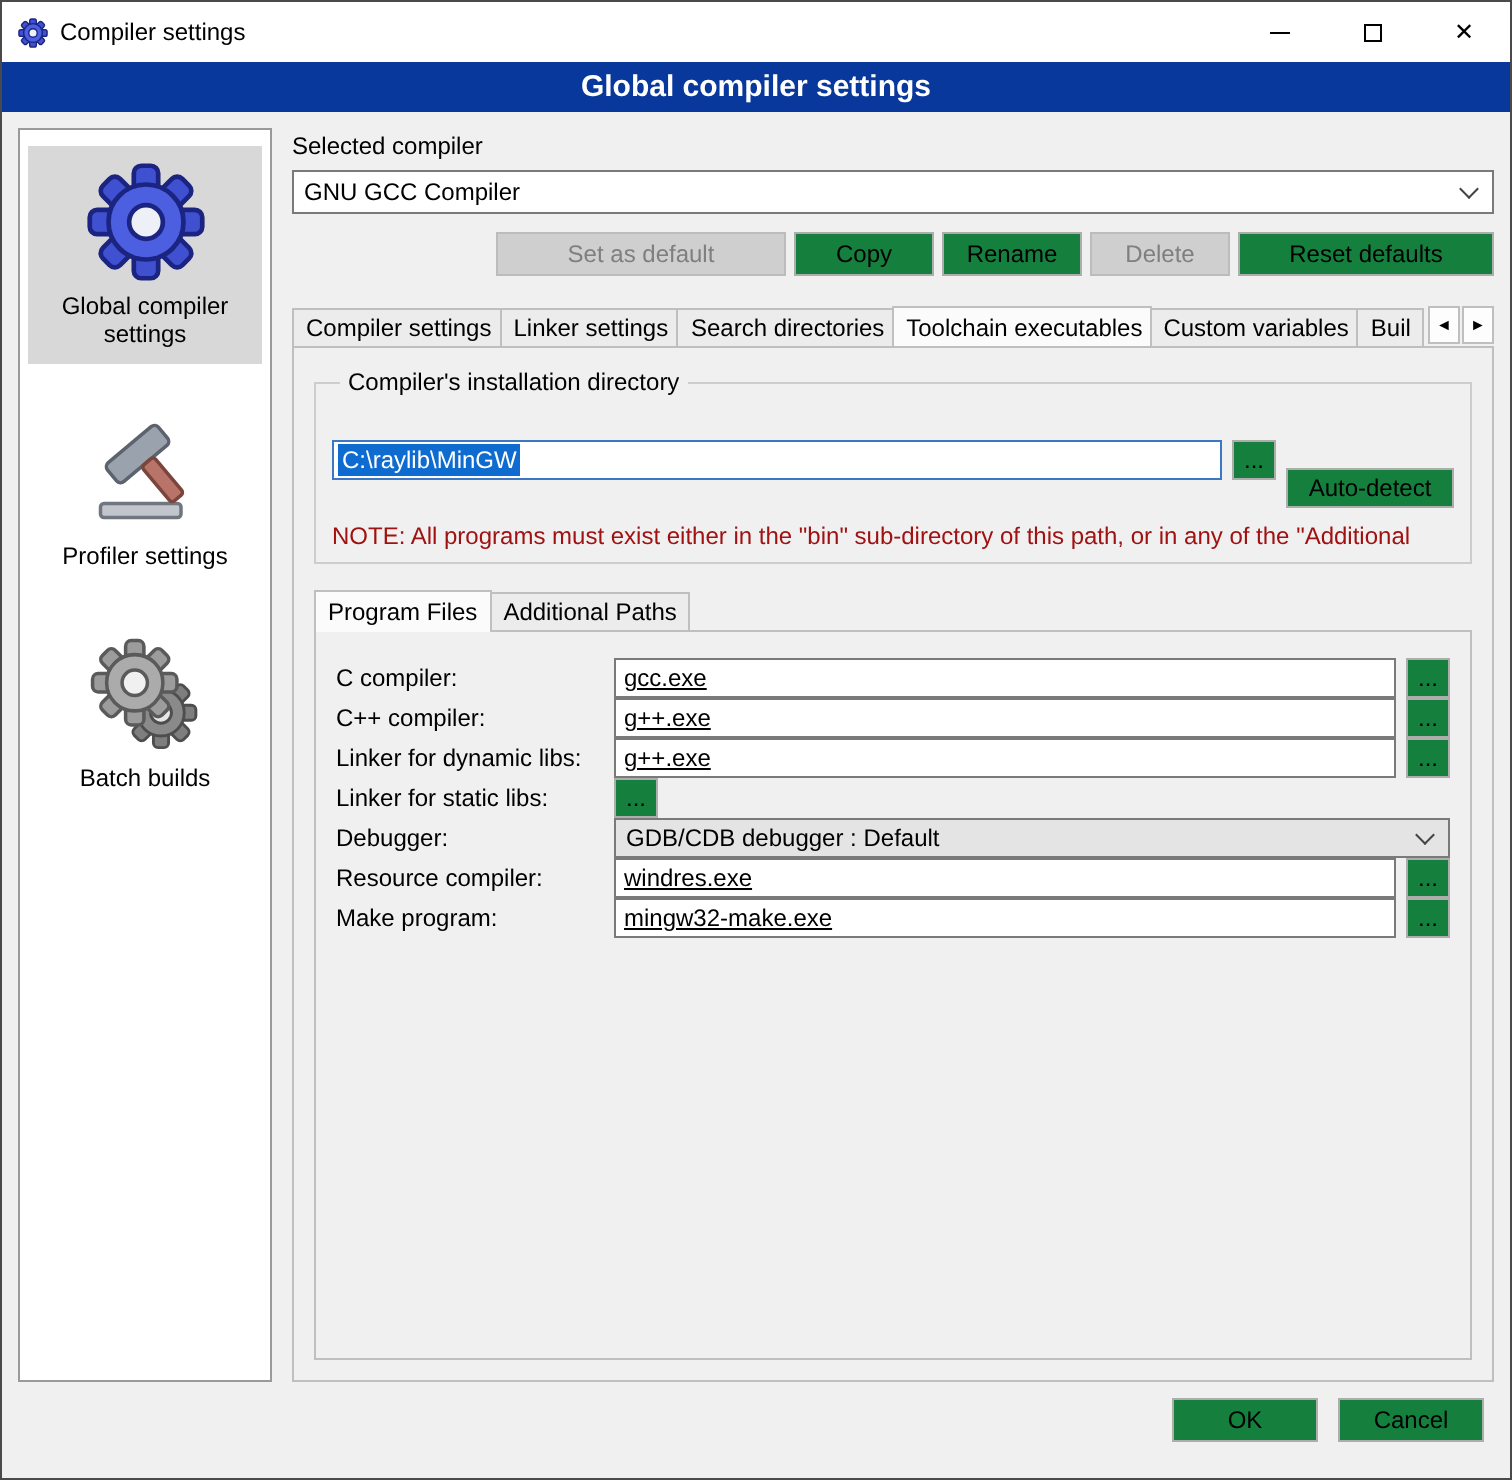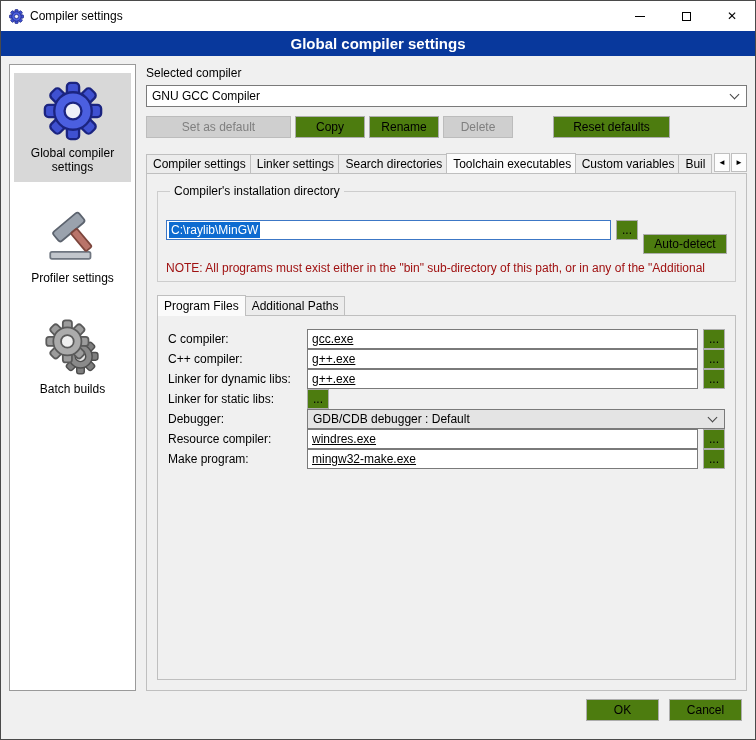--- a/index.html
+++ b/index.html
@@ -57,26 +57,26 @@
   .combo {
     height: 22px; background: #fff; border: 1px solid #7a7a7a;
     display: flex; align-items: center; padding: 0 8px 0 5px; cursor: pointer;
   }
   .chev {
     width: 7px; height: 7px; margin-left: auto; margin-top: -4px;
     border-right: 1.4px solid #444; border-bottom: 1.4px solid #444;
     transform: rotate(45deg); flex: none;
   }
   .btn {
-    height: 22px; background: #4d7c0f; border: 1px solid #adadad;
+    height: 22px; background: #15803d; border: 1px solid #adadad;
     font: inherit; cursor: pointer; padding: 0 8px;
   }
   .btn.disabled { background: #cfcfcf; border-color: #bcbcbc; color: #7f7f7f; cursor: default; }
-  .btn-row { display: flex; gap: 4px; margin: 9px 0 14px; }
-  .w-setdef { width: 145px; } .w-std { width: 70px; } .w-reset { width: 117px; margin-left: 36px; }
+  .btn-row { display: flex; justify-content: flex-end; gap: 4px; margin: 9px 0 14px; }
+  .w-setdef { width: 145px; } .w-std { width: 70px; } .w-reset { width: 128px; }
   
   .tabstrip {
     display: flex; align-items: flex-end; height: 21px;
     position: relative; padding-right: 36px; overflow: hidden; flex: none;
   }
   .tab {
     height: 19px; line-height: 18px; padding: 0 6px; white-space: nowrap;
     background: #ececec; border: 1px solid #bfbfbf; border-bottom: none;
     margin-right: -1px; cursor: pointer; overflow: hidden;
   }

